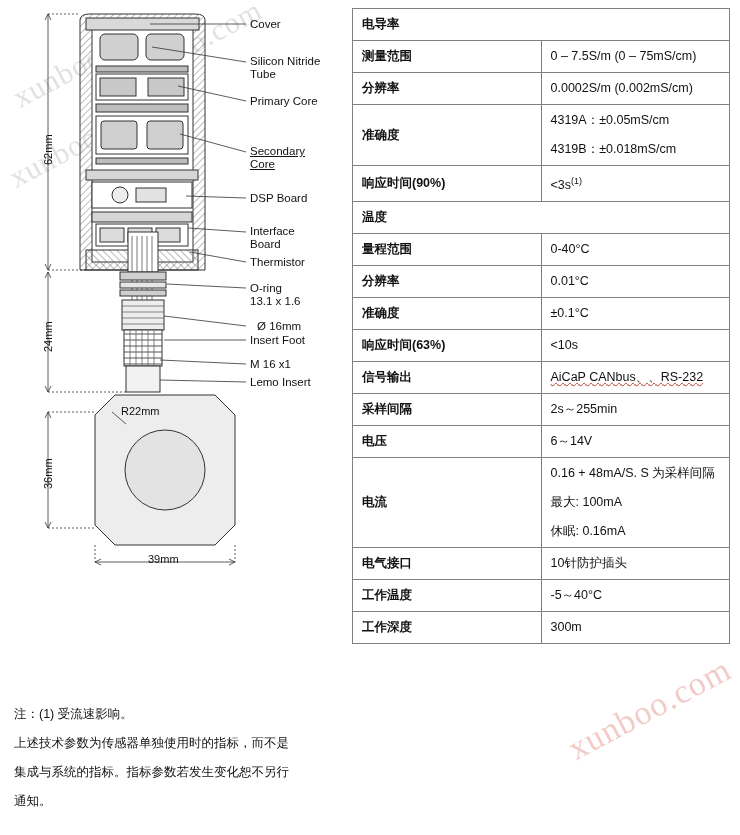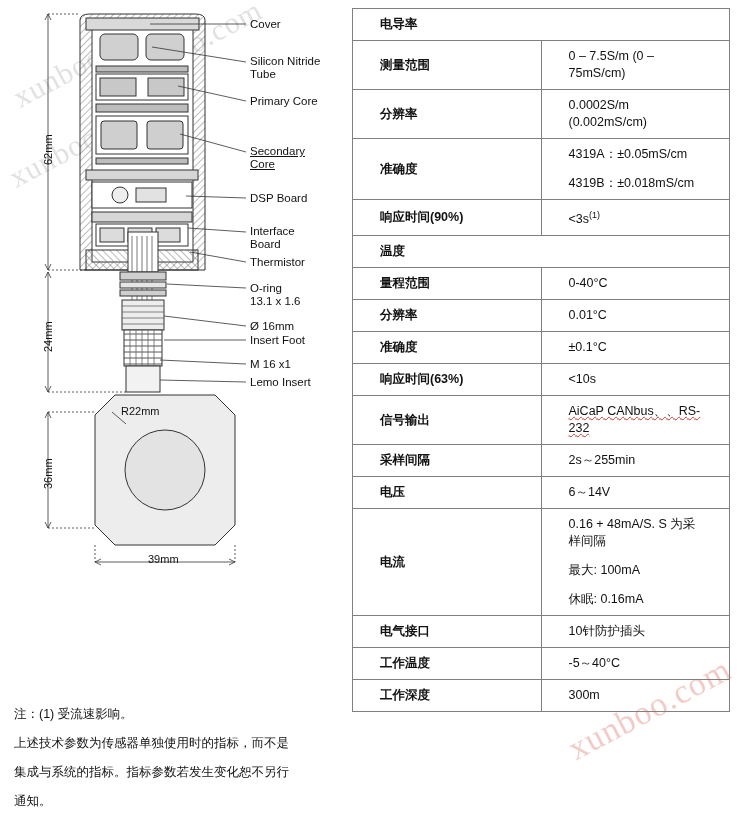--- a/index.html
+++ b/index.html
@@ -77,21 +77,21 @@
     position: absolute;
     left: 352px;
     top: 8px;
     width: 378px;
     border-collapse: collapse;
     table-layout: fixed;
     font-size: 12.5px;
   }
   #spec-table td {
     border: 1px solid #808080;
-    padding: 7px 27px;
+    padding: 7px 9px;
     vertical-align: middle;
     line-height: 17px;
     color: #111;
   }
   #spec-table td.key {
     width: 108px;
     font-weight: bold;
   }
   #spec-table td.section {
     font-weight: bold;
@@ -261,21 +261,21 @@
 Tube</div>
   <div class="lbl" style="left:250px; top:95px;">Primary Core</div>
   <div class="lbl" style="left:250px; top:145px;text-decoration:underline;">Secondary
 Core</div>
   <div class="lbl" style="left:250px; top:192px;">DSP Board</div>
   <div class="lbl" style="left:250px; top:225px;">Interface
 Board</div>
   <div class="lbl" style="left:250px; top:256px;">Thermistor</div>
   <div class="lbl" style="left:250px; top:282px;">O-ring
 13.1 x 1.6</div>
-  <div class="lbl" style="left:250px; top:320px;">Ø 16mm</div>
+  <div class="lbl" style="left:257px; top:320px;">Ø 16mm</div>
   <div class="lbl" style="left:250px; top:334px;">Insert Foot</div>
   <div class="lbl" style="left:250px; top:358px;">M 16 x1</div>
   <div class="lbl" style="left:250px; top:376px;">Lemo Insert</div>
 
   <div class="dim vert" style="left:42px; top:165px;">62mm</div>
   <div class="dim vert" style="left:42px; top:352px;">24mm</div>
   <div class="dim vert" style="left:42px; top:489px;">36mm</div>
   <div class="dim" style="left:148px; top:553px;">39mm</div>
   <div class="dim" style="left:104px; top:405px;padding-left:17px;">R22mm</div>
 

